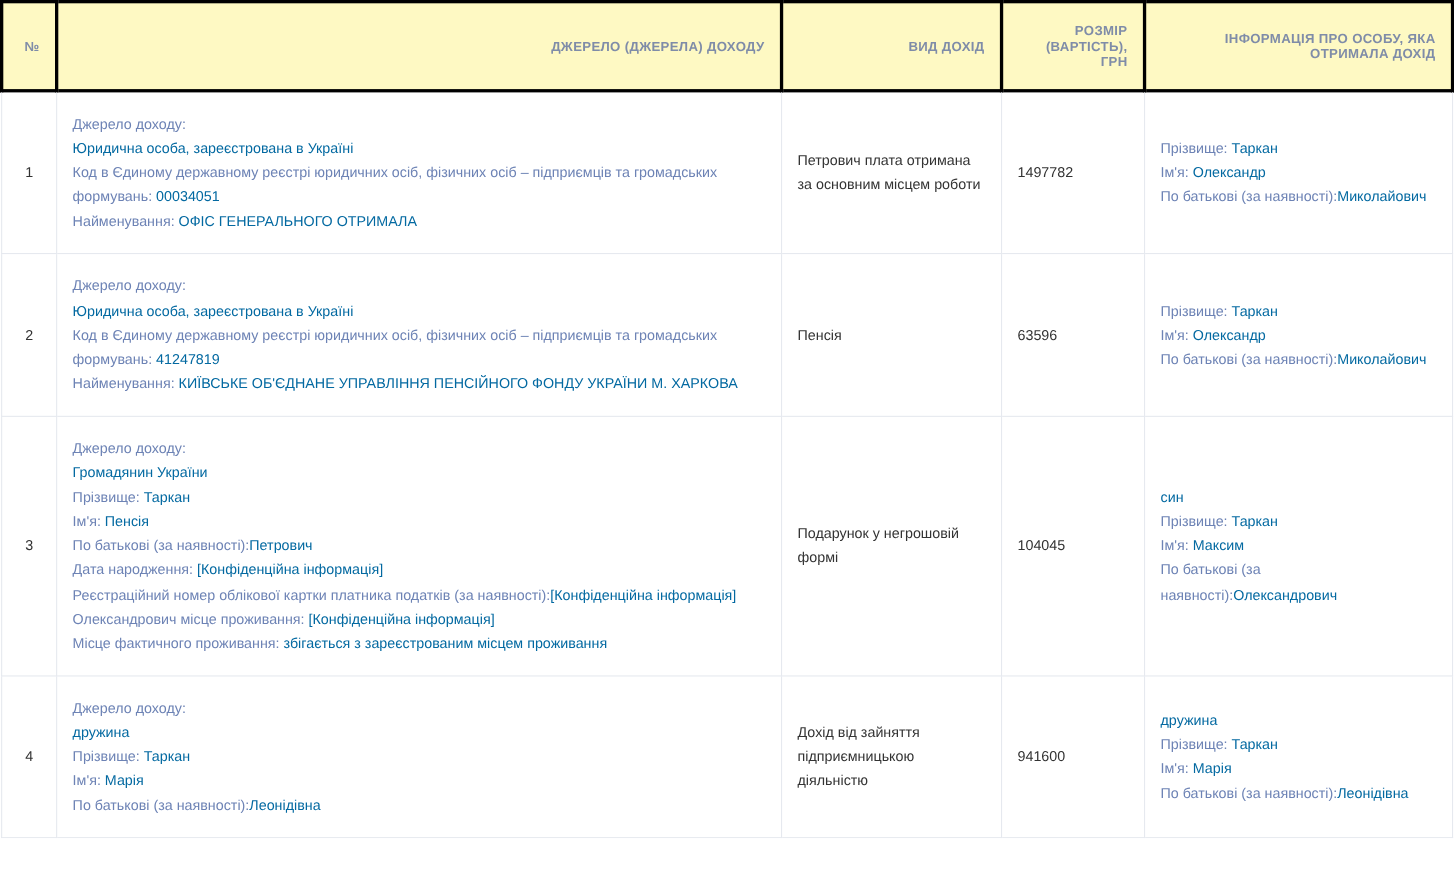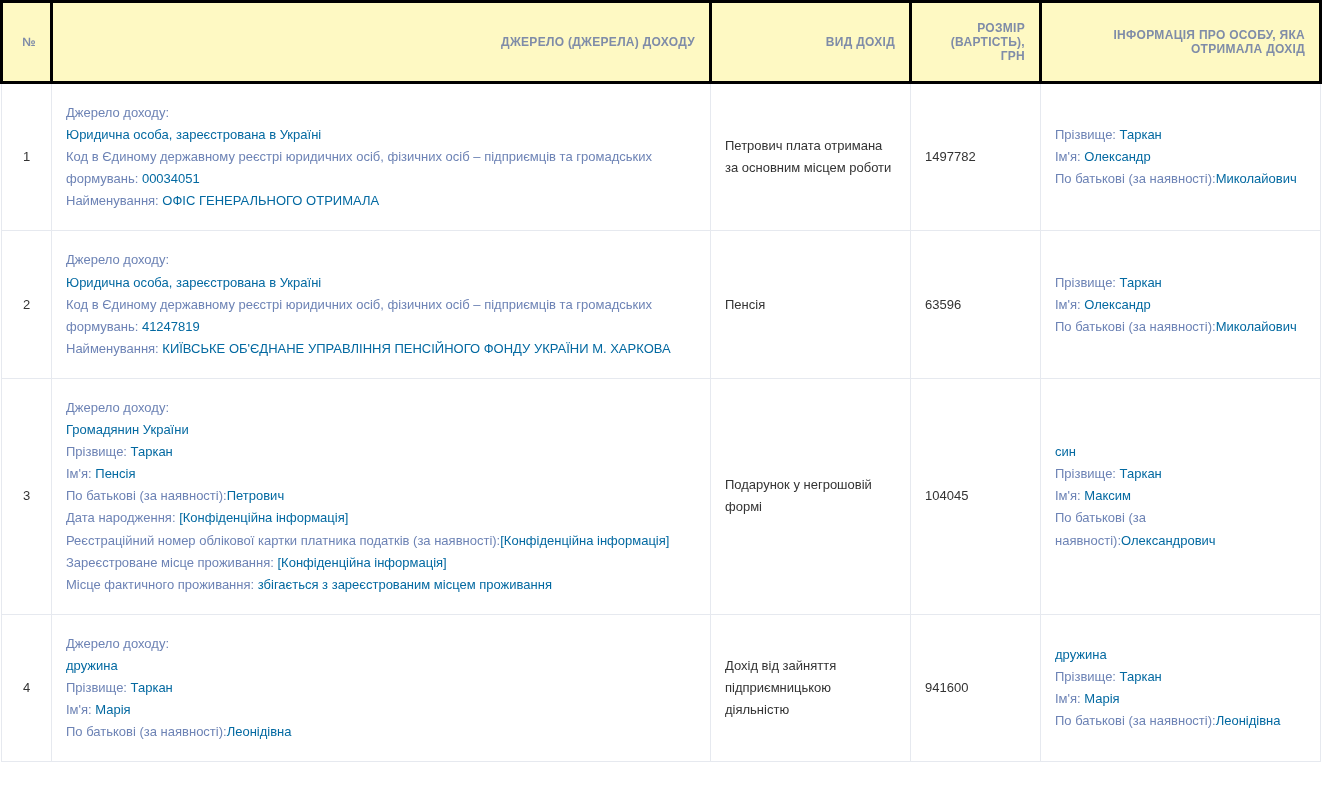--- a/index.html
+++ b/index.html
@@ -102,21 +102,21 @@
     <tr>
       <td class="col-num">3</td>
       <td>
         <span class="line"><span class="lbl">Джерело доходу:</span></span>
         <span class="line"><span class="val">Громадянин України</span></span>
         <span class="line"><span class="lbl">Прізвище: </span><span class="val">Таркан</span></span>
         <span class="line"><span class="lbl">Ім'я: </span><span class="val">Пенсія</span></span>
         <span class="line"><span class="lbl">По батькові (за наявності):</span><span class="val">Петрович</span></span>
         <span class="line"><span class="lbl">Дата народження: </span><span class="val">[Конфіденційна інформація]</span></span>
         <span class="line"><span class="lbl">Реєстраційний номер облікової картки платника податків (за наявності):</span><span class="val">[Конфіденційна інформація]</span></span>
-        <span class="line"><span class="lbl">Зареєстроване місце проживання: </span><span class="val">[Конфіденційна інформація]</span></span>
+        <span class="line"><span class="lbl">Олександрович місце проживання: </span><span class="val">[Конфіденційна інформація]</span></span>
         <span class="line"><span class="lbl">Місце фактичного проживання: </span><span class="val">збігається з зареєстрованим місцем проживання</span></span>
       </td>
       <td>Подарунок у негрошовій формі</td>
       <td>104045</td>
       <td>
         <span class="line"><span class="val">син</span></span>
         <span class="line"><span class="lbl">Прізвище: </span><span class="val">Таркан</span></span>
         <span class="line"><span class="lbl">Ім'я: </span><span class="val">Максим</span></span>
         <span class="line"><span class="lbl">По батькові (за наявності):</span><span class="val">Олександрович</span></span>
       </td>

